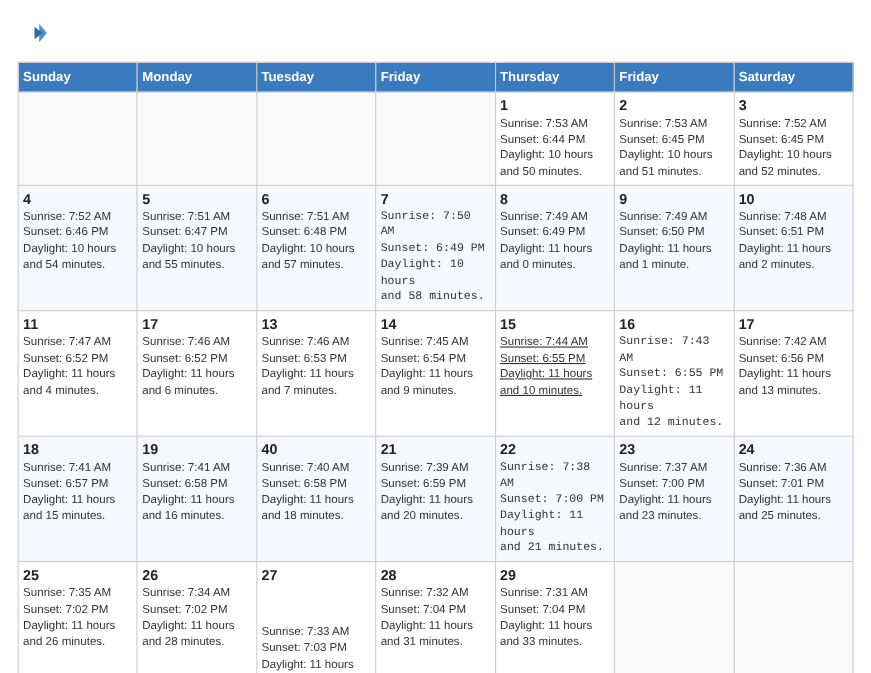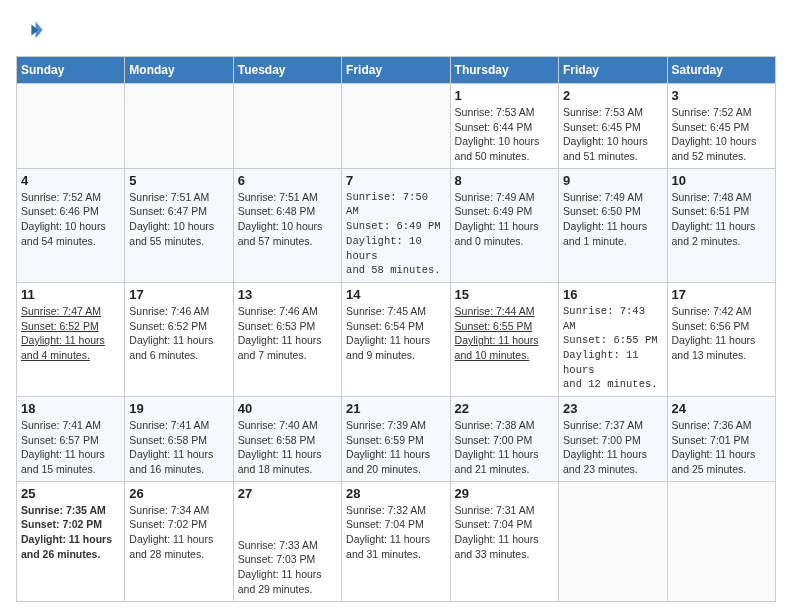--- a/index.html
+++ b/index.html
@@ -201,21 +201,21 @@
           <div class="day-number">10</div>
           <div class="day-info" style="white-space: pre-line;">Sunrise: 7:48 AM
 Sunset: 6:51 PM
 Daylight: 11 hours
 and 2 minutes.</div>
         </td>
       </tr>
       <tr class="row-3">
         <td>
           <div class="day-number">11</div>
-          <div class="day-info" style="white-space: pre-line; text-decoration: underline;">Sunrise: 7:47 AM
+          <div class="day-info" style="white-space: pre-line;">Sunrise: 7:47 AM
 Sunset: 6:52 PM
 Daylight: 11 hours
 and 4 minutes.</div>
         </td>
         <td>
           <div class="day-number">17</div>
           <div class="day-info" style="white-space: pre-line;">Sunrise: 7:46 AM
 Sunset: 6:52 PM
 Daylight: 11 hours
 and 6 minutes.</div>
@@ -280,21 +280,21 @@
         </td>
         <td>
           <div class="day-number">21</div>
           <div class="day-info" style="white-space: pre-line;">Sunrise: 7:39 AM
 Sunset: 6:59 PM
 Daylight: 11 hours
 and 20 minutes.</div>
         </td>
         <td>
           <div class="day-number">22</div>
-          <div class="day-info" style="white-space: pre-line;">Sunrise: 7:38 AM
+          <div class="day-info" style="white-space: pre-line; font-family: Liberation Mono, monospace;">Sunrise: 7:38 AM
 Sunset: 7:00 PM
 Daylight: 11 hours
 and 21 minutes.</div>
         </td>
         <td>
           <div class="day-number">23</div>
           <div class="day-info" style="white-space: pre-line;">Sunrise: 7:37 AM
 Sunset: 7:00 PM
 Daylight: 11 hours
 and 23 minutes.</div>
@@ -303,21 +303,21 @@
           <div class="day-number">24</div>
           <div class="day-info" style="white-space: pre-line;">Sunrise: 7:36 AM
 Sunset: 7:01 PM
 Daylight: 11 hours
 and 25 minutes.</div>
         </td>
       </tr>
       <tr class="row-5">
         <td>
           <div class="day-number">25</div>
-          <div class="day-info" style="white-space: pre-line; font-weight: bold;">Sunrise: 7:35 AM
+          <div class="day-info" style="white-space: pre-line;">Sunrise: 7:35 AM
 Sunset: 7:02 PM
 Daylight: 11 hours
 and 26 minutes.</div>
         </td>
         <td>
           <div class="day-number">26</div>
           <div class="day-info" style="white-space: pre-line;">Sunrise: 7:34 AM
 Sunset: 7:02 PM
 Daylight: 11 hours
 and 28 minutes.</div>

